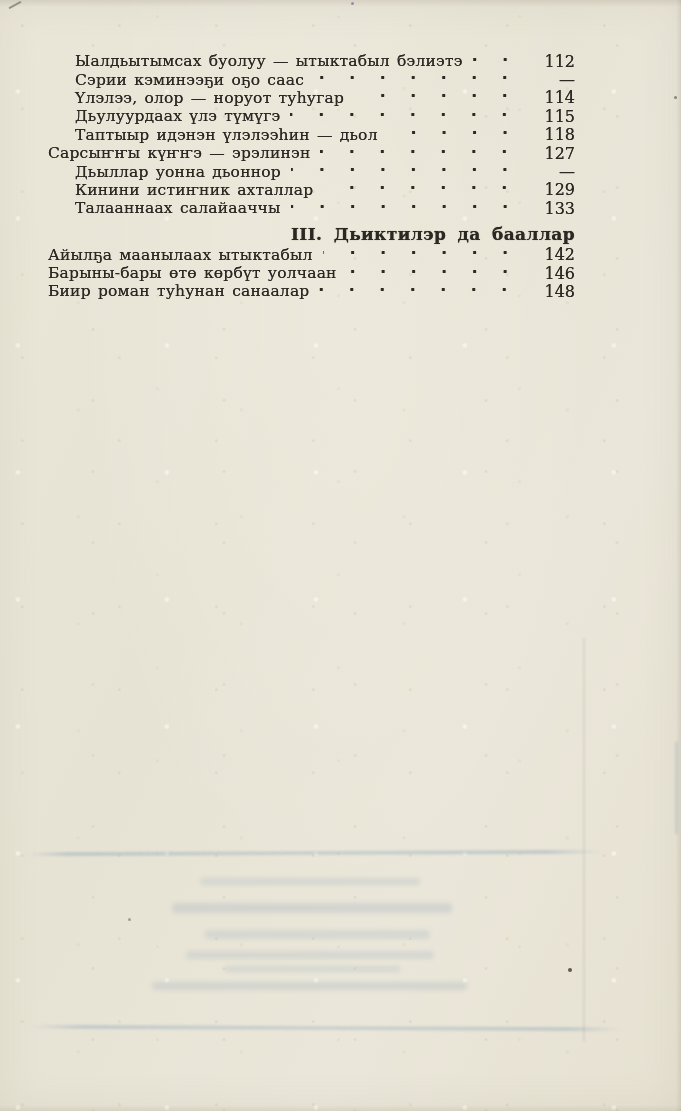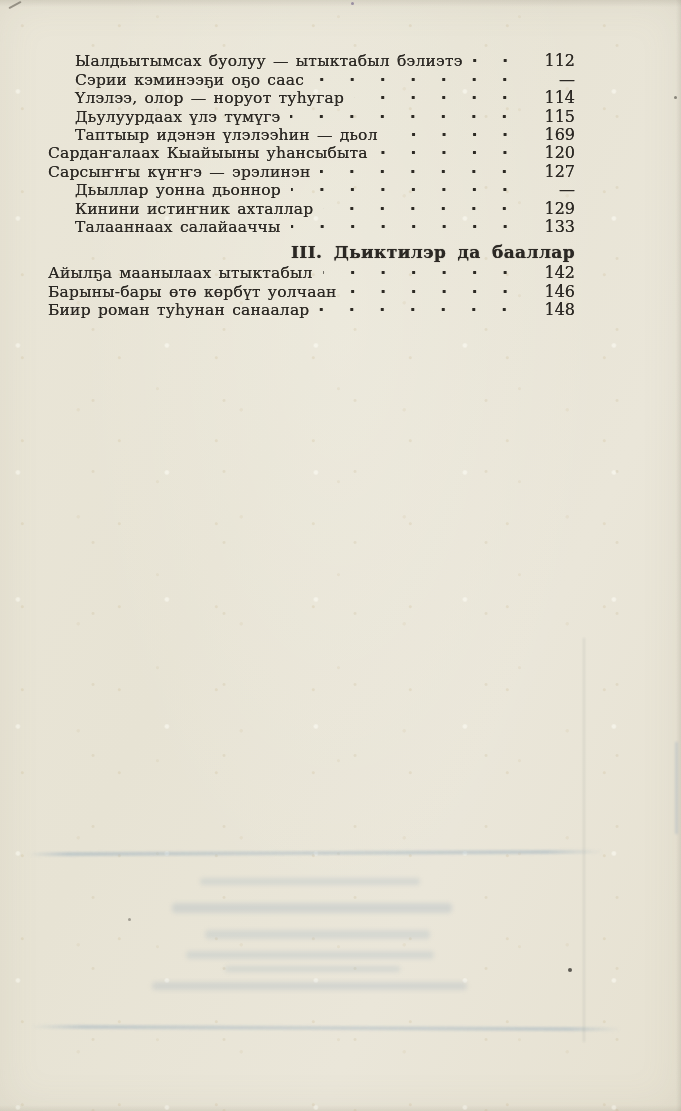--- a/index.html
+++ b/index.html
@@ -24,21 +24,21 @@
     background-size:
       97px 83px, 131px 71px, 163px 107px, 149px 127px, 181px 93px,
       100% 100%, 100% 100%, 100% 100%, 100% 100%, 100% 100%;
     box-shadow: inset 0 0 40px rgba(150,140,115,.12);
   }
   .toc{
     position:absolute; left:48px; top:52px; width:527px;
     color:#2b2824;
   }
   .toc-row{
-    display:flex; align-items:flex-end;
+    display:flex; align-items:center;
     height:18.4px;
     font-size:15.5px;
     white-space:nowrap;
   }
   .toc-row.indent{ padding-left:27px; }
   .toc-title{
     word-spacing:2px; letter-spacing:.2px;
     text-shadow:0 0 .6px rgba(42,38,31,.85);
   }
   .leader{
@@ -127,28 +127,23 @@
 
   <div class="toc-row indent">
     <span class="toc-title">Дьулуурдаах үлэ түмүгэ</span>
     <span class="leader"></span>
     <span class="toc-page">115</span>
   </div>
 
   <div class="toc-row indent">
     <span class="toc-title">Таптыыр идэнэн үлэлээһин — дьол</span>
     <span class="leader"></span>
-    <span class="toc-page">169</span>
-  </div>
-
-  <div class="toc-row">
-    <span class="toc-title">Сардаҥалаах Кыайыыны уһансыбыта</span>
-    <span class="leader"></span>
-    <span class="toc-page">120</span>
-  </div>
+    <span class="toc-page">118</span>
+  </div>
+
 
   <div class="toc-row">
     <span class="toc-title">Сарсыҥҥы күҥҥэ — эрэлинэн</span>
     <span class="leader"></span>
     <span class="toc-page">127</span>
   </div>
 
   <div class="toc-row indent">
     <span class="toc-title">Дьыллар уонна дьоннор</span>
     <span class="leader"></span>

